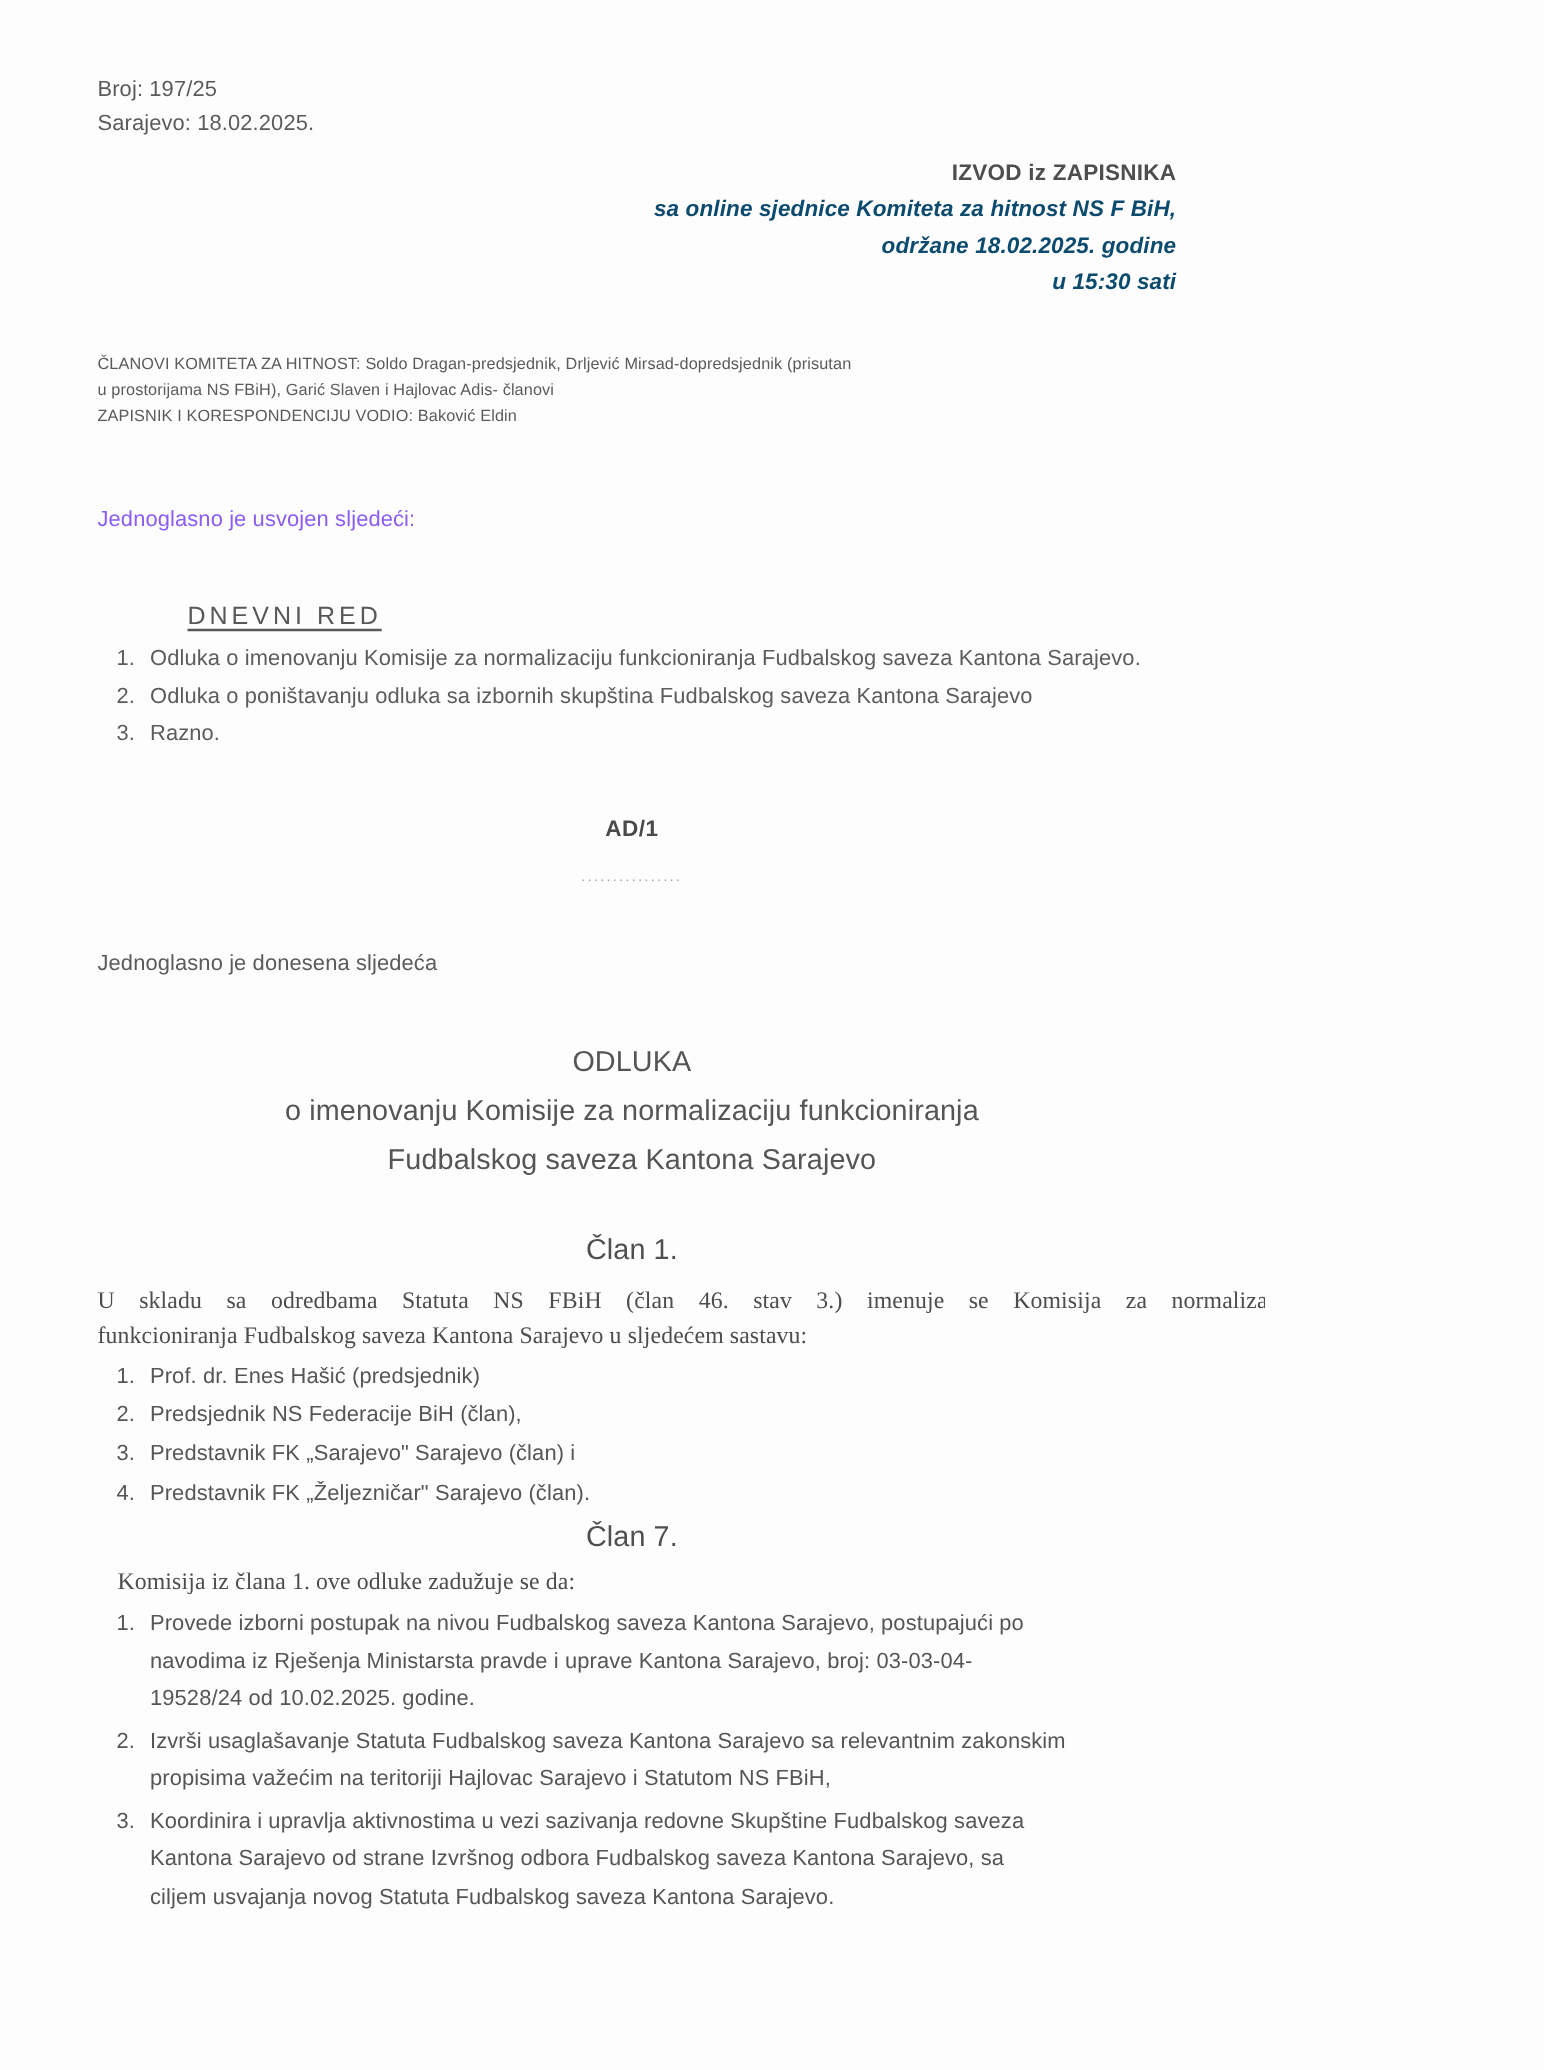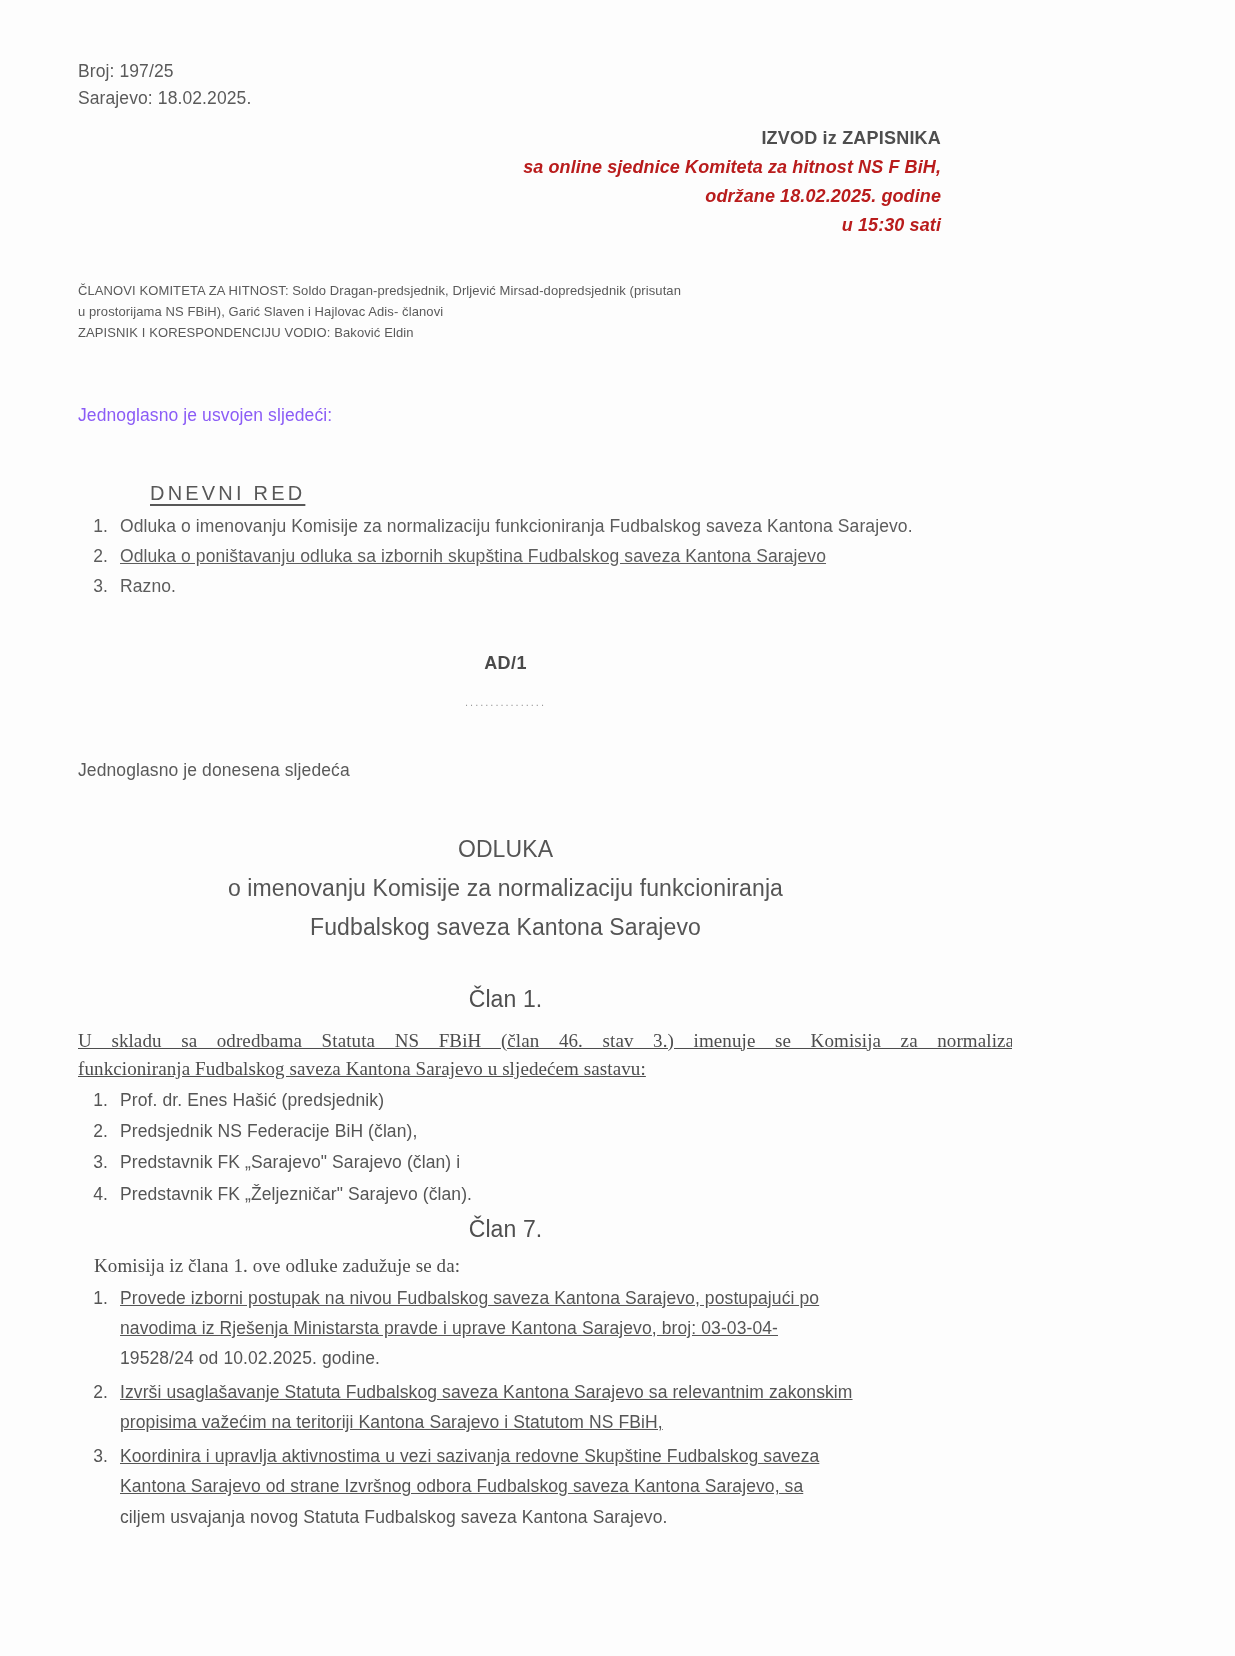--- a/index.html
+++ b/index.html
@@ -68,21 +68,21 @@
   .title-main {
     font-weight: bold;
     font-size: 18px;
     color: #4e4e4e;
     letter-spacing: 0.2px;
   }
   .title-sub {
     font-weight: bold;
     font-style: italic;
     font-size: 18px;
-    color: #b91c1c;
+    color: #0c4a6e;
     line-height: 1.6;
     letter-spacing: 0.1px;
   }
 
   .members {
     margin-top: 40px;
     color: #5a5a5a;
     font-size: 13px;
     line-height: 1.62;
   }
@@ -200,21 +200,21 @@
     font-size: 17.5px;
     color: #555;
     line-height: 1.72;
   }
   .duties-list > li { margin-bottom: 4px; }
   .duties-list > li p {
     margin: 0;
     text-align: justify;
     text-justify: inter-word;
   }
-  .nowrapline { white-space: nowrap; text-decoration: underline; }
+  .nowrapline { white-space: nowrap; }
 </style>
 </head>
 <body>
 
 <div class="page">
   <div class="clip">
     <div class="doc soft">
 
       
       <div class="meta">
@@ -312,21 +312,21 @@
           <p>
             <span class="nowrapline">Provede izborni postupak na nivou Fudbalskog saveza Kantona Sarajevo, postupajući po</span><br>
             <span class="nowrapline">navodima iz Rješenja Ministarsta pravde i uprave Kantona Sarajevo, broj: 03-03-04-</span><br>
             <span>19528/24 od 10.02.2025. godine.</span>
           </p>
         </li>
         <li>
           <span class="marker">2.</span>
           <p>
             <span class="nowrapline">Izvrši usaglašavanje Statuta Fudbalskog saveza Kantona Sarajevo sa relevantnim zakonskim</span><br>
-            <span class="nowrapline">propisima važećim na teritoriji Kantona Sarajevo i Statutom NS FBiH,</span>
+            <span class="nowrapline">propisima važećim na teritoriji Hajlovac Sarajevo i Statutom NS FBiH,</span>
           </p>
         </li>
         <li>
           <span class="marker">3.</span>
           <p>
             <span class="nowrapline">Koordinira i upravlja aktivnostima u vezi sazivanja redovne Skupštine Fudbalskog saveza</span><br>
             <span class="nowrapline">Kantona Sarajevo od strane Izvršnog odbora Fudbalskog saveza Kantona Sarajevo, sa</span><br>
             <span>ciljem usvajanja novog Statuta Fudbalskog saveza Kantona Sarajevo.</span>
           </p>
         </li>

